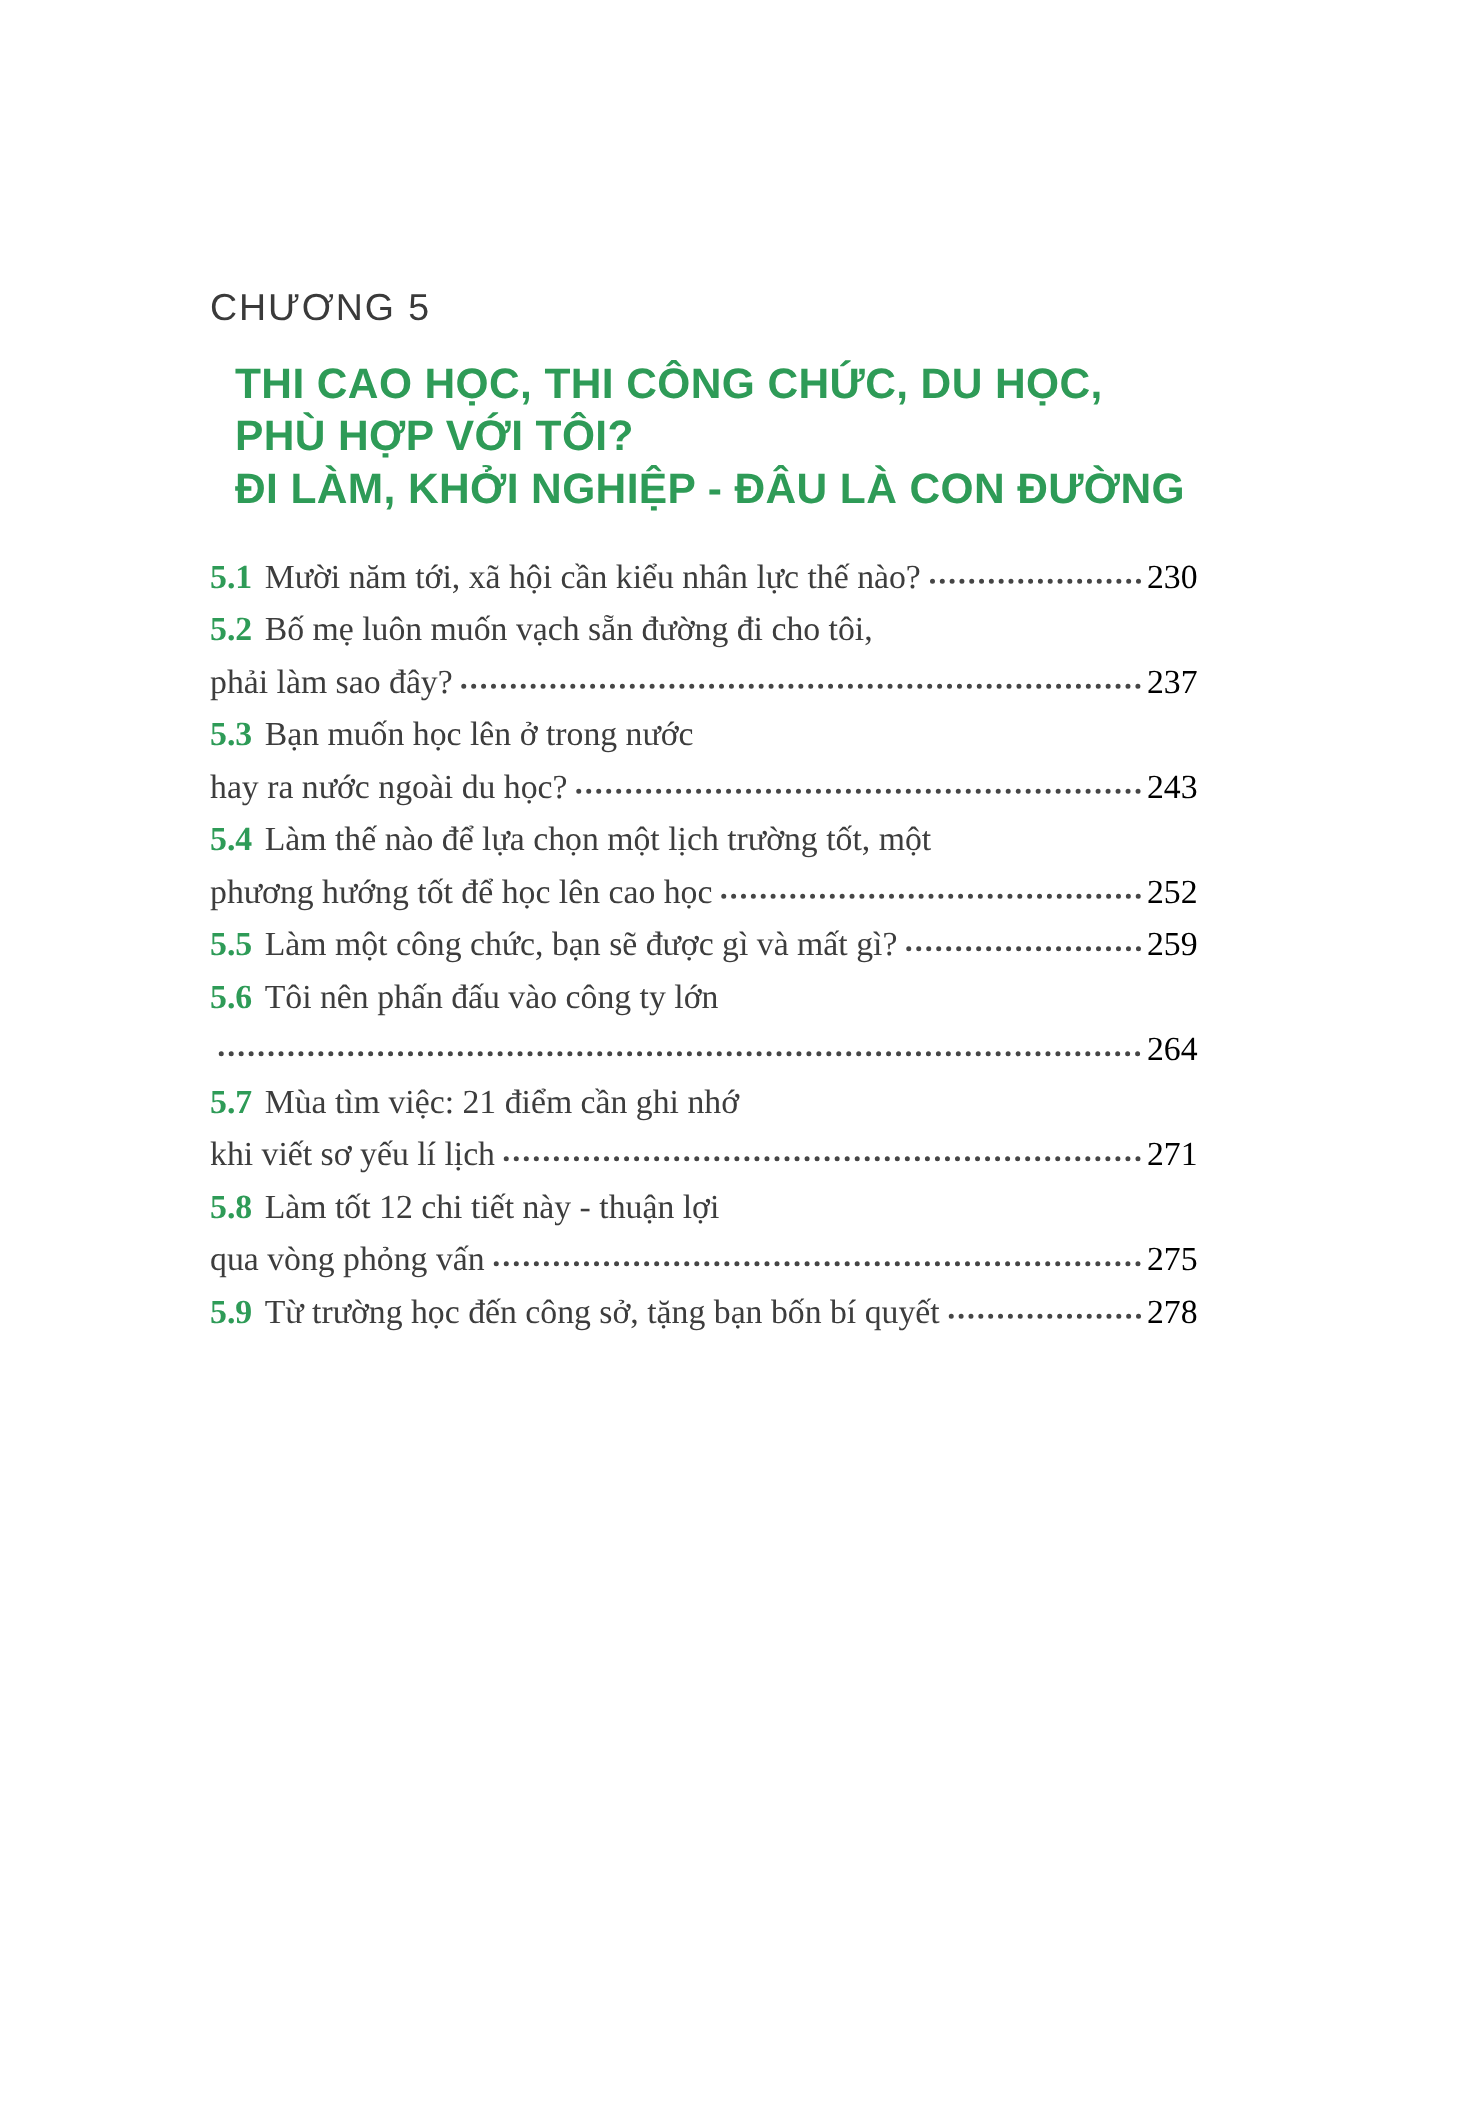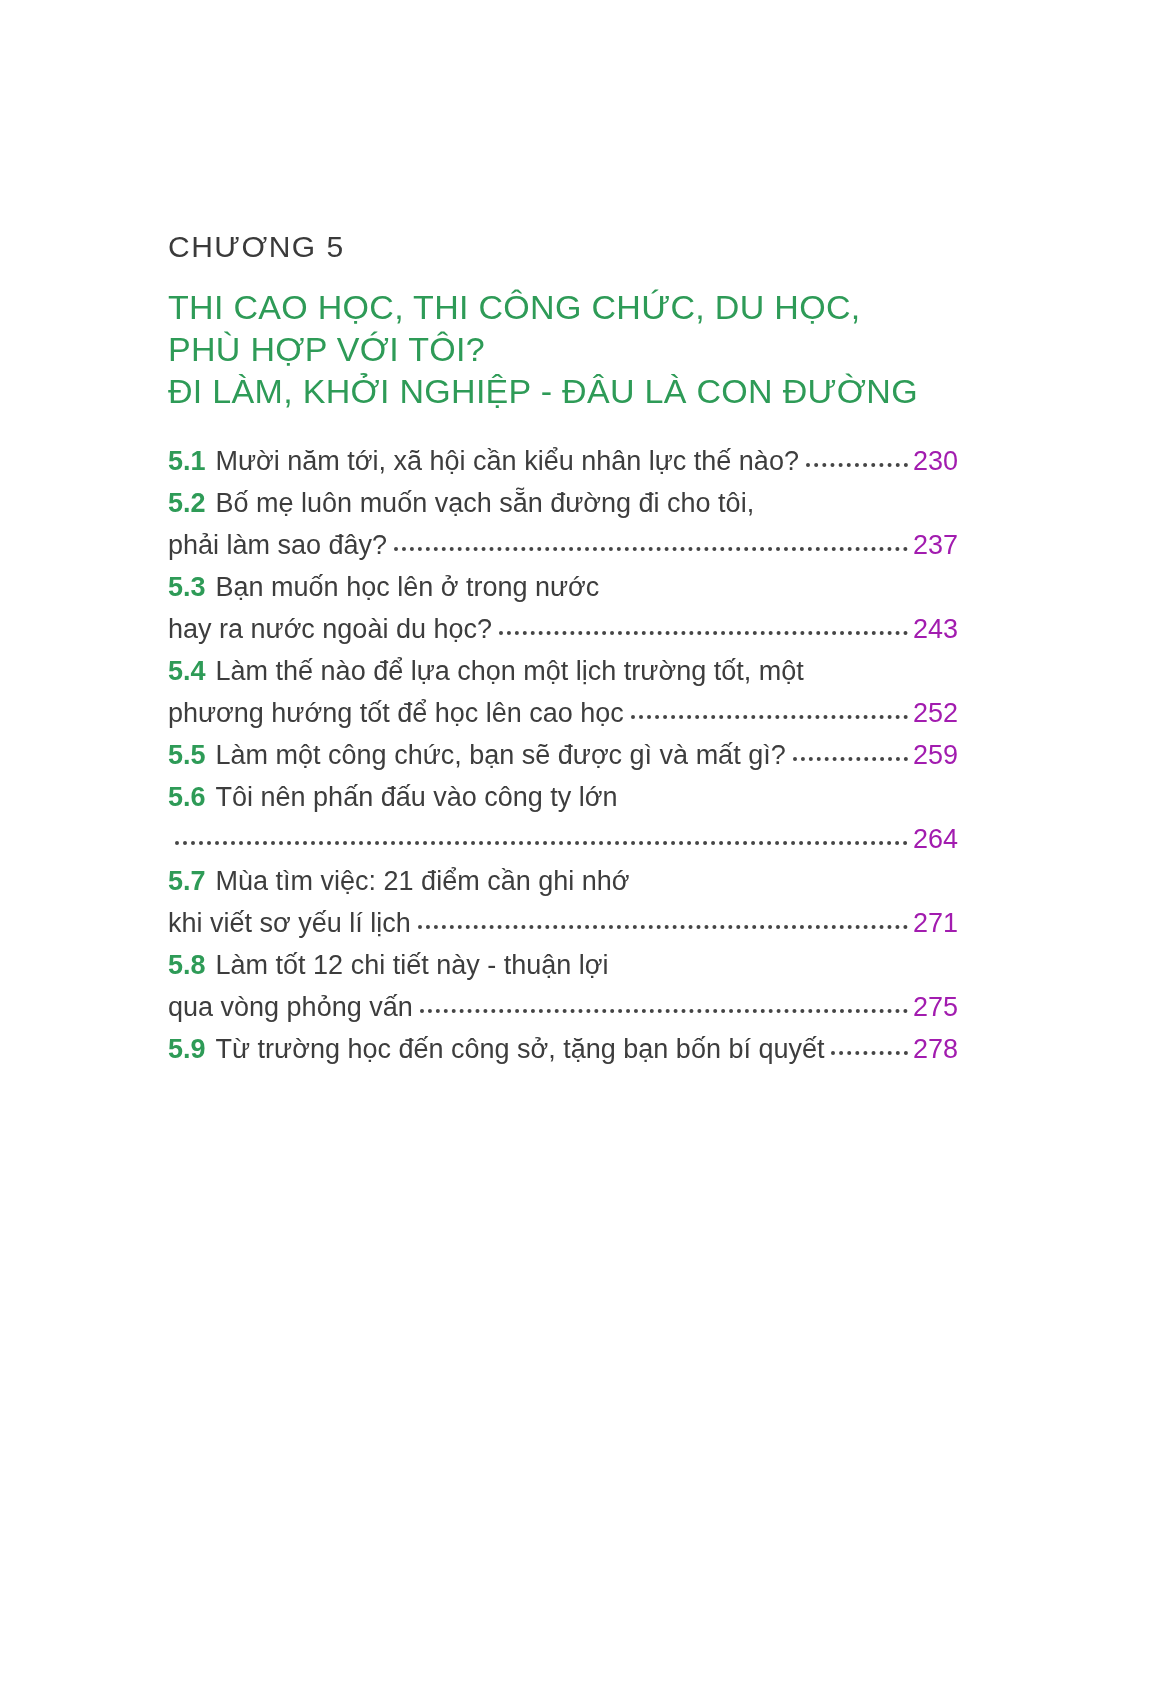--- a/index.html
+++ b/index.html
@@ -21,55 +21,57 @@
   .chapter-label {
     font-size: 30px;
     line-height: 1;
     letter-spacing: 1.5px;
     color: #3a3a3a;
     font-weight: 400;
   }
   .chapter-title {
     margin-top: 24px;
     color: #2e9b57;
-    font-weight: 400;
+    font-weight: 700;
     font-size: 34px;
     line-height: 42px;
     letter-spacing: 0.3px;
+    margin-left: 20px;
   }
   .chapter-title .title-line { white-space: nowrap; }
   .toc {
     margin-top: 28px;
     font-size: 27px;
     color: #3d3d3d;
   }
   .toc-line {
     display: flex;
     align-items: baseline;
     line-height: 42px;
     height: 42px;
+    font-family: Liberation Serif, serif;
   }
   .toc-num {
     color: #2e9b57;
     font-weight: 700;
     margin-right: 10px;
     white-space: nowrap;
   }
   .toc-text { white-space: nowrap; }
   .leader {
     flex: 1 1 0;
     min-width: 12px;
     border-bottom: 4px dotted #454545;
     margin: 0 5px 0 7px;
     position: relative;
     top: -3px;
   }
   .toc-page {
     white-space: nowrap;
-    color: #a21caf;
+    color: #000000;
   }
 </style>
 </head>
 <body>
 
 <div class="content">
 
   <div class="chapter-label">CHƯƠNG 5</div>
 
   <div class="chapter-title">

